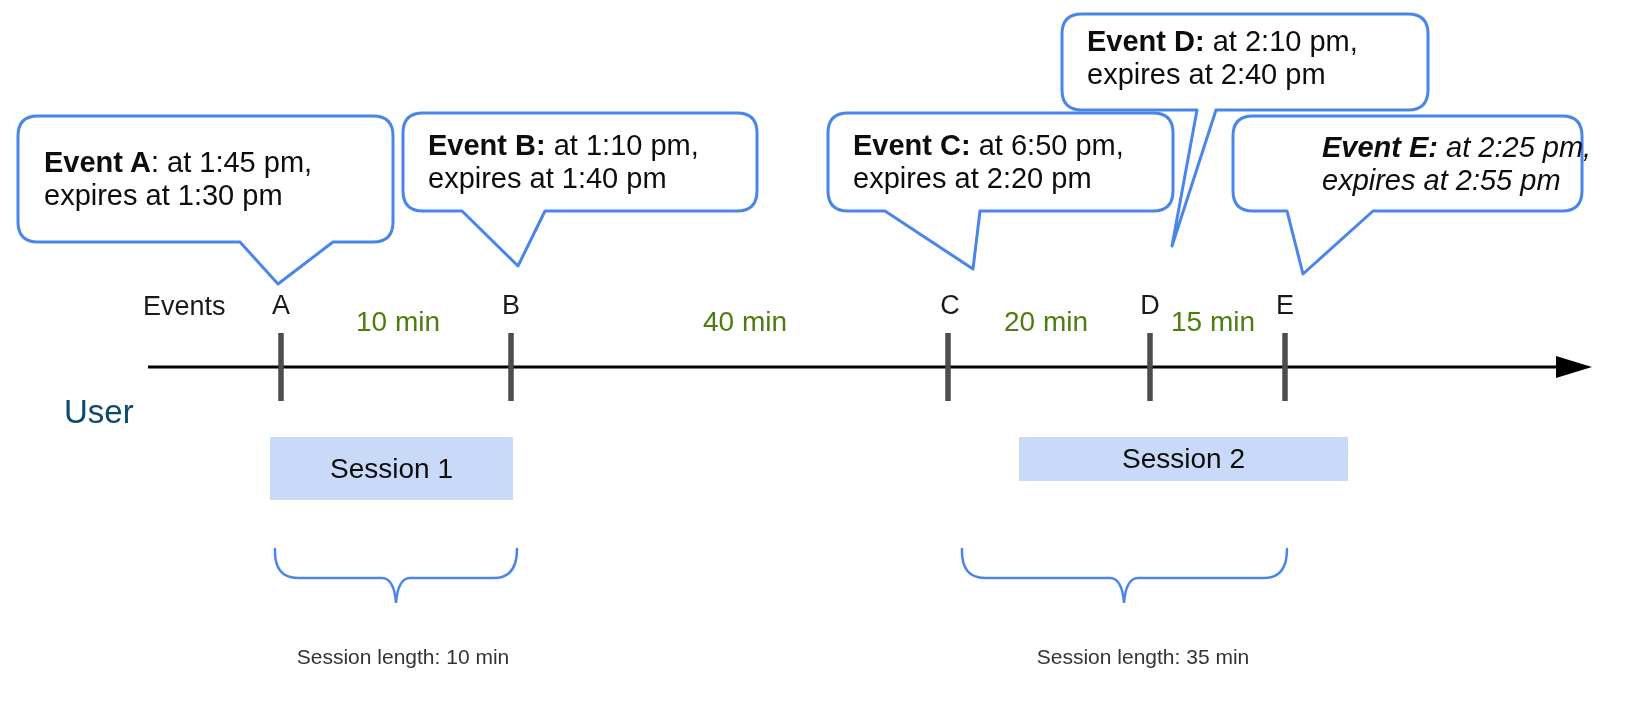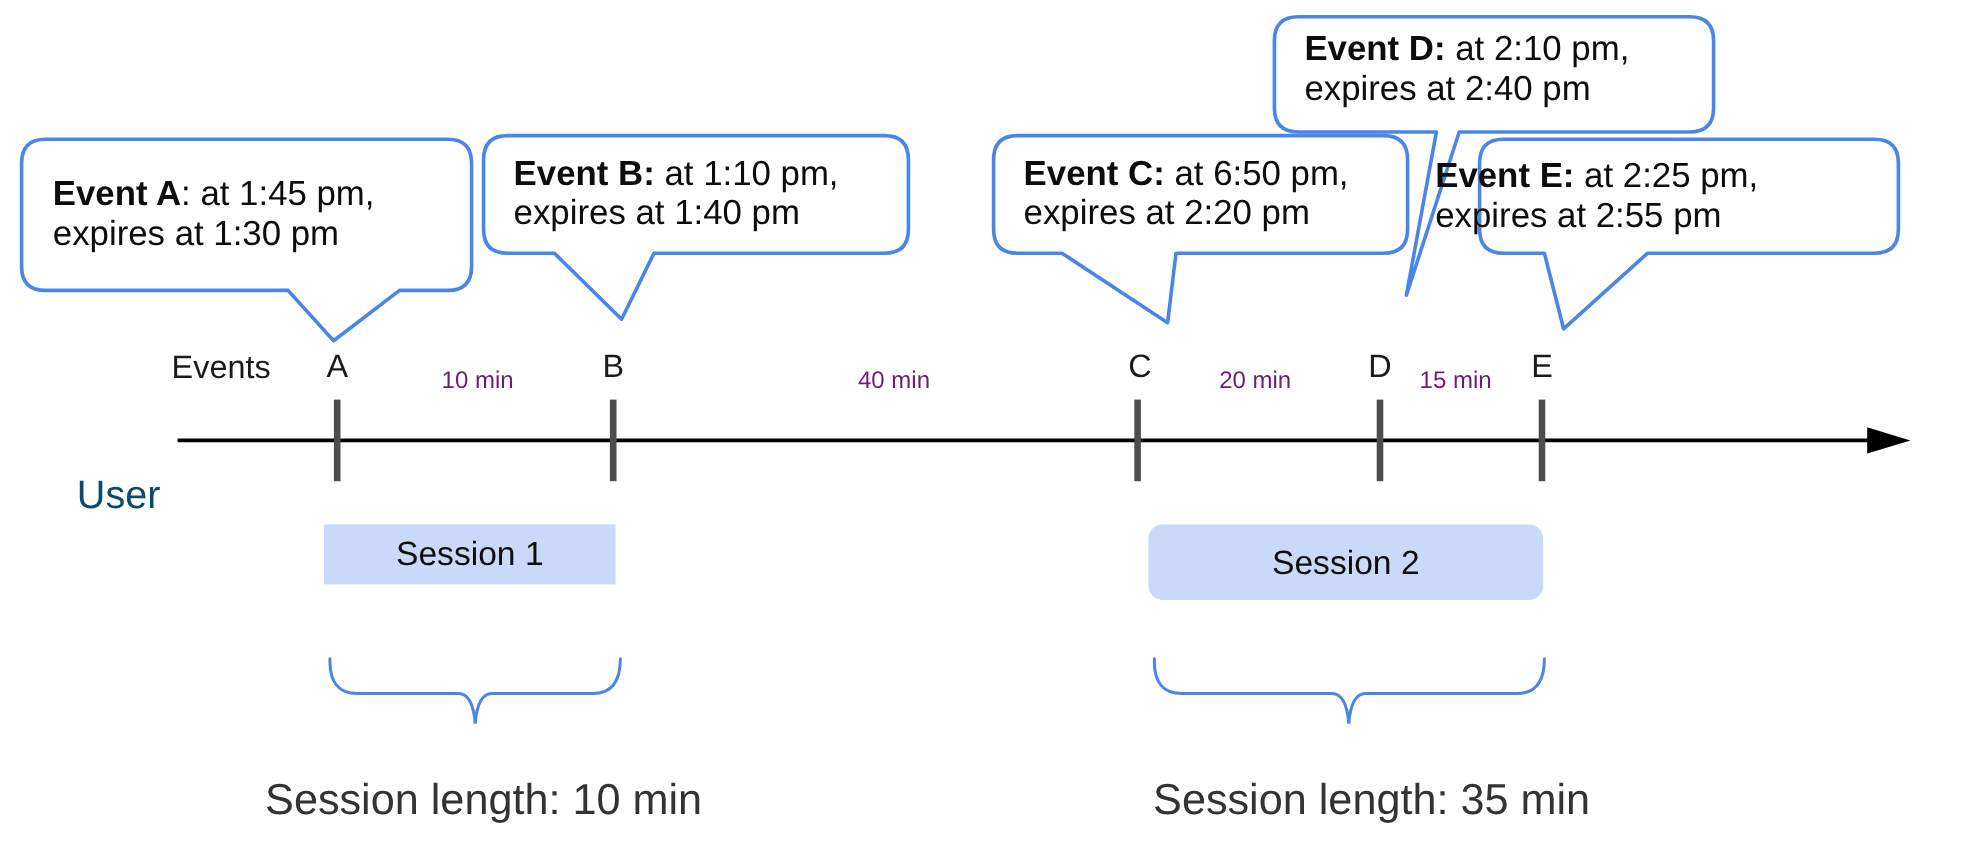--- a/index.html
+++ b/index.html
@@ -16,27 +16,27 @@
   #shape-layer{position:absolute;left:0;top:0;width:1634px;height:702px;}
   .abs{position:absolute;box-sizing:border-box;}
   .callout-text{
     display:flex;flex-direction:column;justify-content:center;
     font-size:29px;line-height:33px;color:#0d0d0d;white-space:nowrap;
   }
   .callout-text .b{font-weight:bold;}
   .axis-label{font-size:33px;color:#0c4a6e;margin-top:44px;}
   .events-caption{font-size:27px;color:#1a1a1a;}
   .event-letter{font-size:27px;color:#1a1a1a;transform:translateX(-50%);}
-  .gap-label{font-size:20px;color:#701a75;transform:translateX(-50%);}
+  .gap-label{font-size:28px;color:#4d7c0f;transform:translateX(-50%);}
   .session-box{
     background:var(--session-fill);
     display:flex;align-items:center;justify-content:center;
     font-size:28px;color:#0d0d0d;
   }
-  .session-length{font-size:36px;color:#333333;transform:translateX(-50%);white-space:nowrap;}
+  .session-length{font-size:21px;color:#333333;transform:translateX(-50%);white-space:nowrap;}
   .bubble{fill:#ffffff;stroke:var(--blue);stroke-width:3;stroke-linejoin:round;}
   .brace{fill:none;stroke:var(--blue);stroke-width:2.5;stroke-linecap:round;}
   .tick{stroke:var(--tick);stroke-width:5.5;}
   .tl{stroke:#000000;stroke-width:3;}
 </style>
 </head>
 <body>
 
 <div id="stage">
 
@@ -70,38 +70,38 @@
     <div>expires at 1:40 pm</div>
   </div>
   <div class="abs callout-text" style="left:828px;top:113px;width:345px;height:98px;padding-left:25px;">
     <div><span class="b">Event C:</span><span> at 6:50 pm,</span></div>
     <div>expires at 2:20 pm</div>
   </div>
   <div class="abs callout-text" style="left:1062px;top:14px;width:366px;height:87px;padding-left:25px;">
     <div><span class="b">Event D:</span><span> at 2:10 pm,</span></div>
     <div>expires at 2:40 pm</div>
   </div>
-  <div class="abs callout-text" style="left:1171px;top:116px;width:290px;height:95px;padding-left:25px;">
+  <div class="abs callout-text" style="left:1297px;top:116px;width:290px;height:95px;padding-left:25px;font-style:italic;">
     <div><span class="b">Event E:</span><span> at 2:25 pm,</span></div>
     <div>expires at 2:55 pm</div>
   </div>
 
   <div class="abs axis-label" style="left:64px;top:349px;">User</div>
   <div class="abs events-caption" style="left:143px;top:291px;">Events</div>
 
   <div class="abs event-letter" style="left:281px;top:290px;">A</div>
   <div class="abs event-letter" style="left:511px;top:290px;">B</div>
   <div class="abs event-letter" style="left:950px;top:290px;">C</div>
   <div class="abs event-letter" style="left:1150px;top:290px;">D</div>
   <div class="abs event-letter" style="left:1285px;top:290px;">E</div>
 
   <div class="abs gap-label" style="left:398px;top:306px;">10 min</div>
   <div class="abs gap-label" style="left:745px;top:306px;">40 min</div>
   <div class="abs gap-label" style="left:1046px;top:306px;">20 min</div>
   <div class="abs gap-label" style="left:1213px;top:306px;">15 min</div>
 
-  <div class="abs session-box" style="left:270px;top:437px;width:243px;height:50px;">Session 1</div>
-  <div class="abs session-box" style="left:957px;top:437px;width:329px;height:63px;border-radius:12px;">Session 2</div>
+  <div class="abs session-box" style="left:270px;top:437px;width:243px;height:63px;">Session 1</div>
+  <div class="abs session-box" style="left:1019px;top:437px;width:329px;height:44px;">Session 2</div>
 
   <div class="abs session-length" style="left:403px;top:645px;">Session length: 10 min</div>
   <div class="abs session-length" style="left:1143px;top:645px;">Session length: 35 min</div>
 
 </div>
 
 </body></html>

